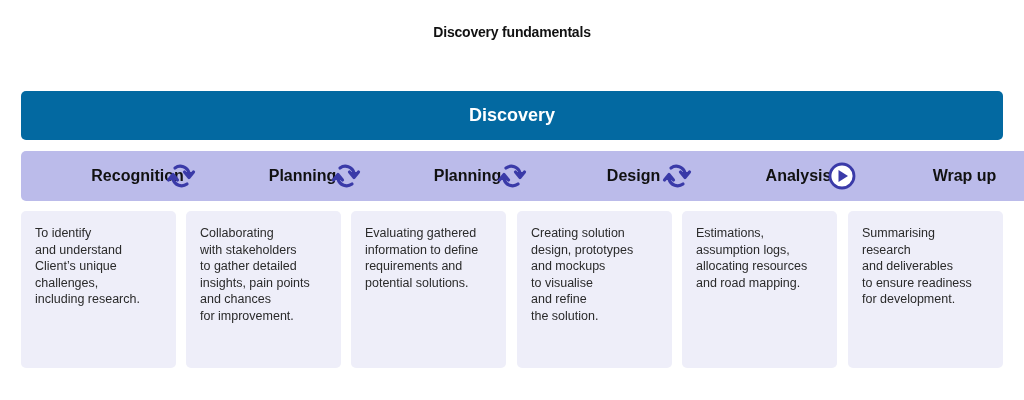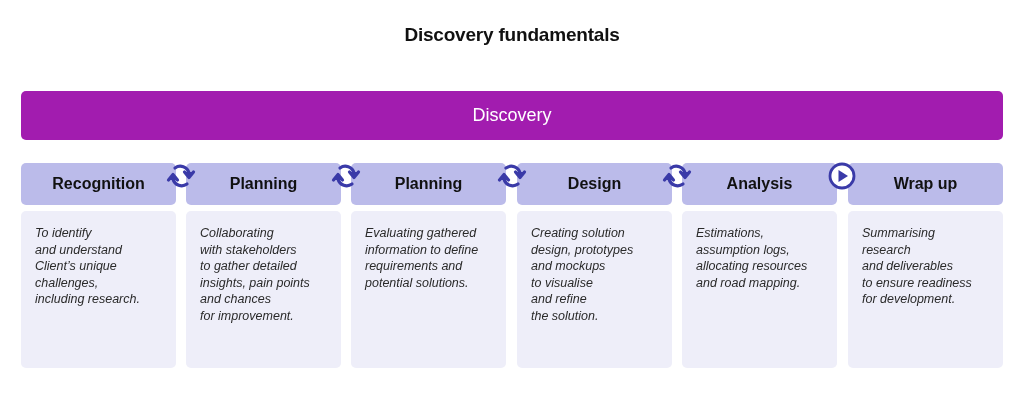--- a/index.html
+++ b/index.html
@@ -2,45 +2,44 @@
 <html><head>
   <meta charset="utf-8">
   <style>
     html, body { margin: 0; padding: 0; background: #ffffff; }
     body {
       width: 1024px; height: 400px; position: relative; overflow: hidden;
       font-family: "Liberation Sans", "DejaVu Sans", sans-serif;
     }
     .title {
       position: absolute; left: 0; top: 24px; width: 1024px;
-      text-align: center; font-size: 19px; font-weight: bold; color: #111111;
+      text-align: center; font-size: 14px; font-weight: bold; color: #111111;
       letter-spacing: -0.2px;
     }
     .banner {
       position: absolute; left: 21px; top: 91px; width: 982px; height: 49px;
-      background: #a21caf; border-radius: 5px;
+      background: #0369a1; border-radius: 5px;
       display: flex; align-items: center; justify-content: center;
-      color: #ffffff; font-size: 18px; font-weight: normal;
+      color: #ffffff; font-size: 18px; font-weight: bold;
     }
     .col {
       position: absolute; width: 155px;
     }
     .head {
-      position: absolute; left: 0; top: 163px; width: 155px; height: 42px;
+      position: absolute; left: 0; top: 151px; width: 155px; height: 50px;
       background: #bbbbea; border-radius: 5px;
       display: flex; align-items: center; justify-content: center;
-      font-size: 16px; font-weight: bold; color: #111111;
+      font-size: 16px; font-weight: bold; color: #111111; padding-left: 39px;
     }
     .card {
       position: absolute; left: 0; top: 211px; width: 155px; height: 157px;
       background: #eeeef9; border-radius: 5px;
       box-sizing: border-box; padding: 14px 10px 0 14px;
       font-size: 12.5px; line-height: 16.5px; color: #2a2a2a;
       white-space: pre-line;
-      font-style: italic;
     }
     .connector {
       position: absolute; top: 160px; width: 32px; height: 32px;
       display: flex; align-items: center; justify-content: center;
     }
     .connector svg { width: 32px; height: 32px; display: block; }
   </style>
 </head>
 <body>
 

